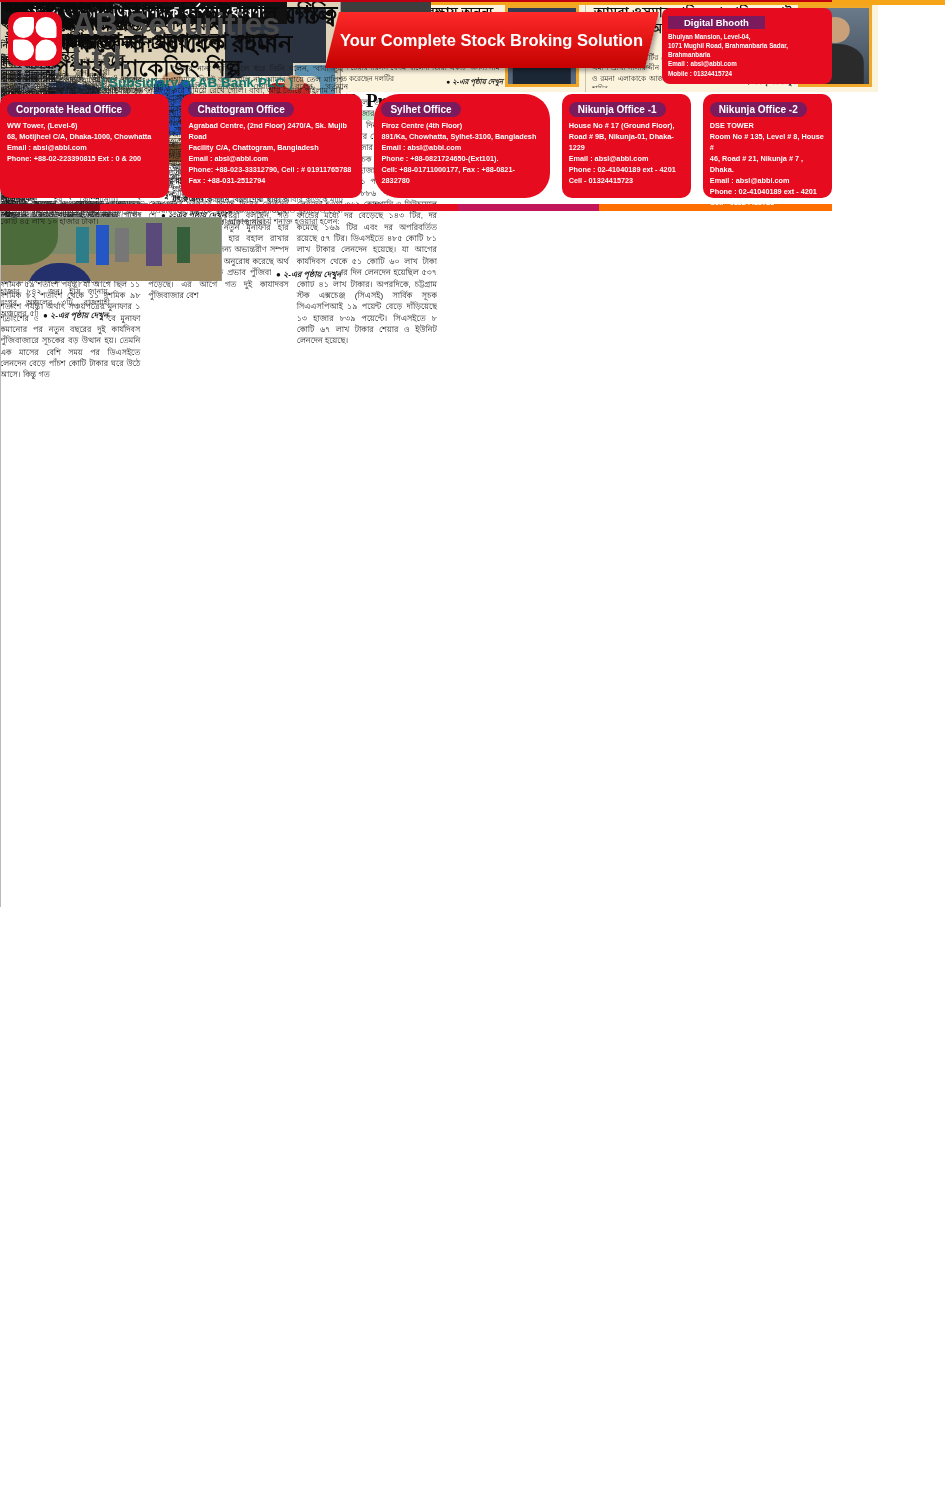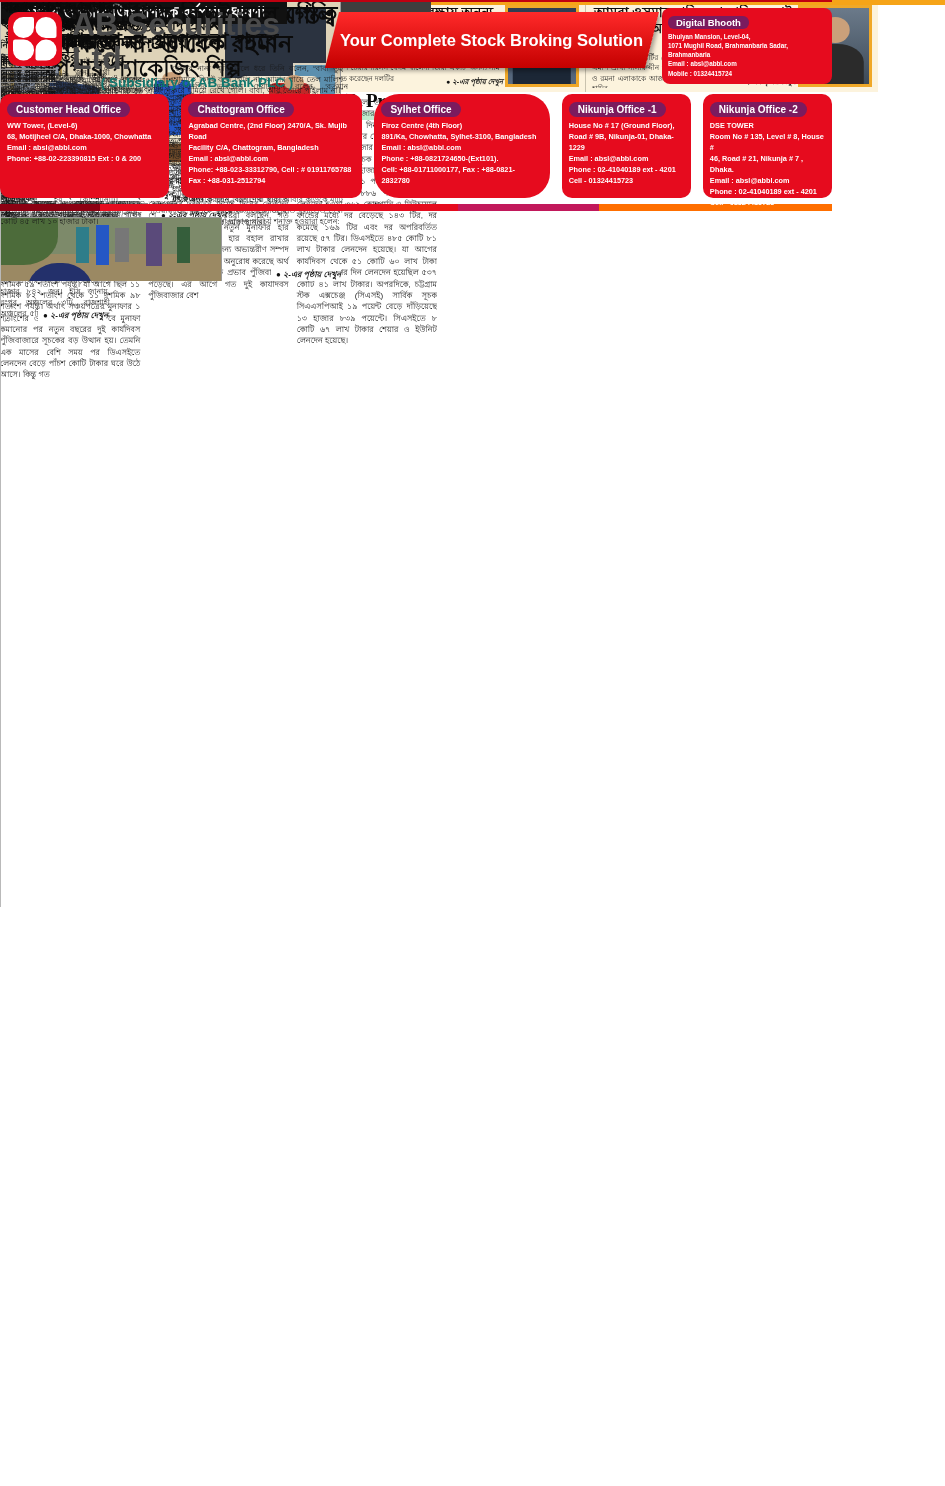--- a/index.html
+++ b/index.html
@@ -11,21 +11,21 @@
   .h2 { font-weight:800; text-align:center; line-height:1.22; color:#0b0b0b; }
   .byline { font-weight:bold; font-size:9px; border-bottom:1px solid #888; padding-bottom:1px; margin:3px 0 2px; color:#111; }
   .body { font-size:8px; text-align:justify; line-height:1.42; color:#1a1a1a; }
   .more { position:absolute; right:2px; bottom:0; background:#fff; font-size:8px; font-weight:bold; font-style:italic; padding-left:5px; color:#111; }
   .kickerbar { color:#fff; font-weight:800; text-align:center; }
   .vline { position:absolute; width:1px; background:#b9b9b9; }
   .hline { position:absolute; height:1px; background:#b9b9b9; }
   .photo { position:relative; overflow:hidden; }
   .ph-head { position:absolute; left:50%; top:12%; transform:translateX(-50%); width:42%; height:34%; background:#c79b72; border-radius:50%; }
   .ph-body { position:absolute; left:50%; bottom:0; transform:translateX(-50%); width:86%; height:52%; border-radius:45% 45% 0 0; }
-  .pill { display:inline-block; border-radius:6px; padding:1px 8px; }
+  .pill { display:inline-block; border-radius:0; padding:1px 16px; }
   .office { background:#e60b1e; border-radius:10px; padding:5px 7px 4px; color:#fff; }
   .office .oname { display:inline-block; background:#7b1b5e; color:#fff; font-size:10px; font-weight:800; border-radius:10px; padding:2px 9px; margin-bottom:4px; }
   .office .oline { font-size:7.3px; font-weight:bold; line-height:1.5; }
   .petal { position:absolute; width:38%; height:38%; background:#fff; border-radius:50% 10% 50% 50%; }
 </style>
 </head>
 <body>
 
 <div class="page">
 
@@ -337,21 +337,21 @@
           <div>Bhuiyan Mansion, Level-04,</div>
           <div>1071 Mughil Road, Brahmanbaria Sadar,</div>
           <div>Brahmanbaria</div>
           <div>Email : absl@abbl.com</div>
           <div>Mobile : 01324415724</div>
         </div>
       </div>
     </div>
     <div style="display:flex;gap:12px;margin-top:8px;height:104px;">
       <div class="office" style="flex:1.35;">
-        <div class="oname">Customer Head Office</div>
+        <div class="oname">Corporate Head Office</div>
         <div class="oline">WW Tower, (Level-6)</div>
         <div class="oline">68, Motijheel C/A, Dhaka-1000, Chowhatta</div>
         <div class="oline">Email : absl@abbl.com</div>
         <div class="oline">Phone: +88-02-223390815 Ext : 0 &amp; 200</div>
       </div>
       <div class="office" style="flex:1.45;">
         <div class="oname">Chattogram Office</div>
         <div class="oline">Agrabad Centre, (2nd Floor) 2470/A, Sk. Mujib Road</div>
         <div class="oline">Facility C/A, Chattogram, Bangladesh</div>
         <div class="oline">Email : absl@abbl.com</div>

